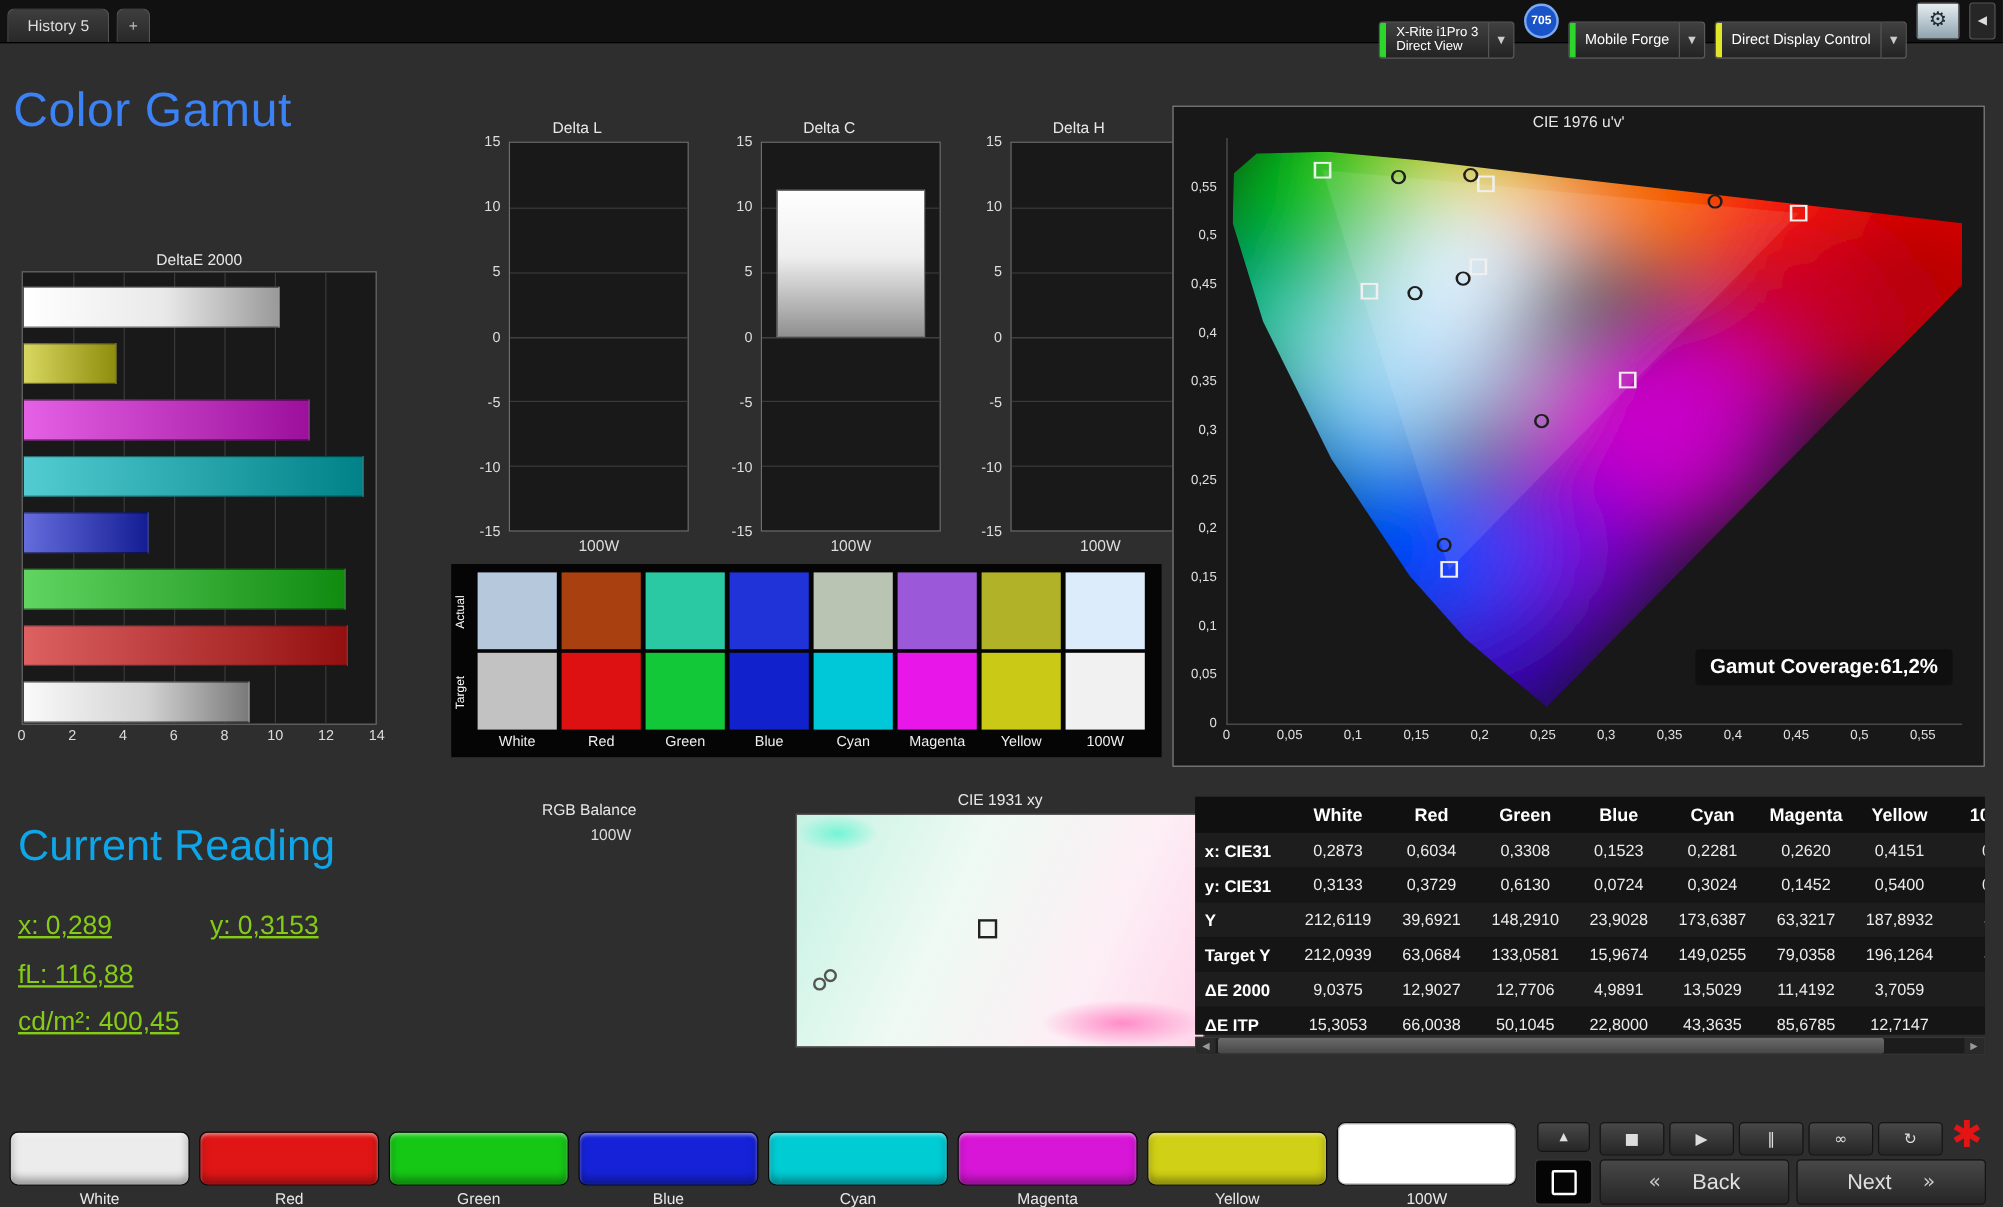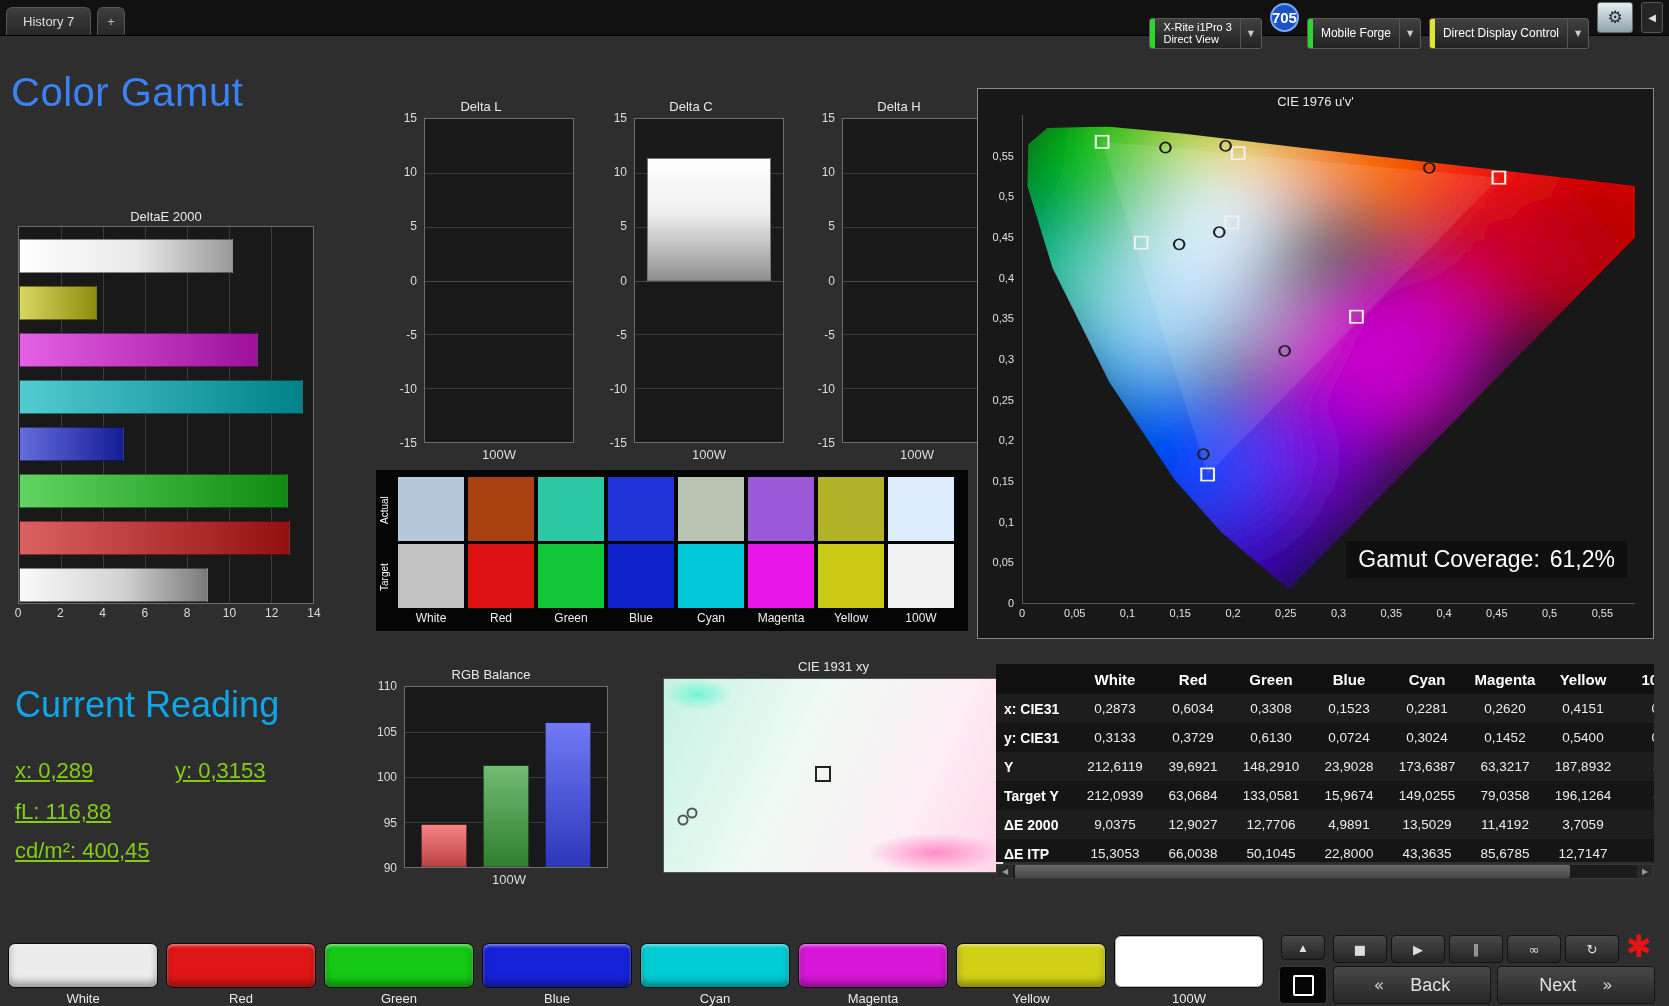--- a/index.html
+++ b/index.html
@@ -15,21 +15,21 @@
     border-radius:6px 6px 0 0;color:#ddd;font-size:13px;display:flex;align-items:center;padding:0 16px;}
   .tab.plus{padding:0 9px;color:#bbb;}
   .topbar-right{margin-left:auto;display:flex;align-items:center;gap:8px;height:36px;}
   .dd{display:flex;align-items:stretch;height:29px;background:linear-gradient(#404040,#232323);
     border:1px solid #5a5a5a;border-radius:3px;overflow:hidden;margin-top:32px;}
   .dd .accent{width:5px;}
   .dd .dd-label{padding:0 8px;color:#fff;font-size:12px;display:flex;flex-direction:column;justify-content:center;line-height:13px;white-space:nowrap;}
   .dd .dd-label.two{font-size:11px;line-height:12px;}
   .dd .caret{width:20px;border-left:1px solid #555;display:flex;align-items:center;justify-content:center;color:#ccc;font-size:8px;font-family:"DejaVu Sans",sans-serif;}
   .badge{width:25px;height:25px;border-radius:50%;background:#1a52c8;border:2px solid #7aa8f2;color:#fff;
-    font-size:15px;font-weight:bold;display:flex;align-items:center;justify-content:center;}
+    font-size:10px;font-weight:bold;display:flex;align-items:center;justify-content:center;}
   .gearbtn{width:34px;height:29px;border-radius:3px;background:linear-gradient(#e6edf1,#8fa3ae);border:1px solid #666;
     display:flex;align-items:center;justify-content:center;color:#1d2b33;font-size:17px;font-family:"DejaVu Sans",sans-serif;}
   .collapsebtn{width:20px;height:29px;background:#262626;border:1px solid #555;border-radius:3px;color:#ddd;
     display:flex;align-items:center;justify-content:center;font-size:10px;font-family:"DejaVu Sans",sans-serif;}
   
   #page-title{position:absolute;left:11px;top:70px;font-size:40px;font-weight:400;color:#3b82f6;letter-spacing:.5px;}
   #cr-heading{position:absolute;left:15px;top:684px;font-size:36px;color:#0ea5e9;}
   .cr-val{position:absolute;font-size:22px;color:#84cc16;text-decoration:underline;}
   #cr-x{left:15px;top:758px;} #cr-y{left:175px;top:758px;}
   #cr-fl{left:15px;top:799px;} #cr-cd{left:15px;top:838px;}
@@ -65,21 +65,21 @@
   
   #cie-panel{position:absolute;left:977px;top:88px;width:677px;height:551px;background:#181818;border:1px solid #888;box-sizing:border-box;}
   #cie-title{position:absolute;left:0;right:0;top:4px;}
   #cie-plot{position:absolute;left:44px;top:26px;width:612px;height:488px;border-left:1px solid #555;border-bottom:1px solid #555;}
   #cie-svg{width:100%;height:100%;display:block;}
   #cie-yticks{position:absolute;left:0;top:26px;width:40px;height:488px;color:#e0e0e0;font-size:11px;}
   #cie-yticks span{position:absolute;right:4px;transform:translateY(-50%);}
   #cie-xticks{position:absolute;left:44px;top:518px;width:612px;height:16px;color:#e0e0e0;font-size:11px;}
   #cie-xticks span{position:absolute;transform:translateX(-50%);}
   #coverage{position:absolute;right:26px;top:452px;background:rgba(10,10,10,.65);padding:5px 12px;border-radius:3px;
-    color:#fff;font-size:23px;display:flex;gap:10px;}
+    color:#fff;font-size:17px;display:flex;font-weight:bold;}
   
   #rgb-panel{position:absolute;left:368px;top:666px;width:246px;}
   #rgb-body{display:flex;margin-top:2px;}
   #rgb-ylab{width:36px;position:relative;height:182px;color:#ddd;font-size:12px;}
   #rgb-ylab span{position:absolute;right:7px;transform:translateY(-50%);}
   #rgb-plot{width:204px;height:182px;overflow:hidden;}
   .vbar{position:absolute;bottom:0;width:46px;box-sizing:border-box;border:1px solid rgba(0,0,0,.5);}
   #rgb-xcat{color:#ddd;font-size:13px;text-align:center;margin-top:4px;padding-left:36px;}
   
   #cie31-panel{position:absolute;left:637px;top:658px;width:341px;margin-left:26px;}
@@ -126,21 +126,21 @@
   #btn-next{left:1497px;top:966px;width:158px;height:38px;font-size:18px;gap:26px;font-family:"Liberation Sans",sans-serif;}
   .chev{font-size:17px;color:#ccc;font-family:"DejaVu Sans",sans-serif;}
   #error-asterisk{position:absolute;left:1619px;top:928px;width:40px;height:36px;display:flex;align-items:center;justify-content:center;
     color:#e31414;font-size:31px;font-weight:bold;font-family:"DejaVu Sans",sans-serif;}
 </style>
 </head>
 <body>
 
 <div class="topbar">
   <div class="tab">
-      <span>History 7</span>
+      <span>History 5</span>
     </div>
   <div class="tab plus">
       <span>+</span>
     </div>
   <div class="topbar-right">
     <div class="dd">
       <div class="accent" style="background:#2dd62d;"></div>
       <div class="dd-label two">
         <span>X-Rite i1Pro 3</span>
         <span>Direct View</span>
@@ -416,37 +416,20 @@
 </div>
 
 <div id="cr-heading">Current Reading</div>
 <div id="cr-x" class="cr-val">x: 0,289</div>
 <div id="cr-y" class="cr-val">y: 0,3153</div>
 <div id="cr-fl" class="cr-val">fL: 116,88</div>
 <div id="cr-cd" class="cr-val">cd/m²: 400,45</div>
 
 <div id="rgb-panel">
   <div class="chart-title">RGB Balance</div>
-  <div id="rgb-body">
-    <div id="rgb-ylab">
-        <span style="top: 0%;">110</span>
-        <span style="top: 25%;">105</span>
-        <span style="top: 50%;">100</span>
-        <span style="top: 75%;">95</span>
-        <span style="top: 100%;">90</span>
-      </div>
-    <div id="rgb-plot" class="plotbox">
-        <div class="hgrid" style="top: 25%;"></div>
-        <div class="hgrid" style="top: 50%;"></div>
-        <div class="hgrid" style="top: 75%;"></div>
-        <div class="vbar" style="left: 16px; height: 24%; background-color: rgb(242, 85, 85); background-image: linear-gradient(rgba(255, 255, 255, 0.28), rgba(0, 0, 0, 0.22));"></div>
-        <div class="vbar" style="left: 78px; height: 56.5%; background-color: rgb(61, 162, 61); background-image: linear-gradient(rgba(255, 255, 255, 0.28), rgba(0, 0, 0, 0.22));"></div>
-        <div class="vbar" style="left: 140px; height: 80.5%; background-color: rgb(58, 70, 238); background-image: linear-gradient(rgba(255, 255, 255, 0.28), rgba(0, 0, 0, 0.22));"></div>
-      </div>
-  </div>
   <div id="rgb-xcat">100W</div>
 </div>
 
 <div id="cie31-panel">
   <div class="chart-title">CIE 1931 xy</div>
   <div id="cie31-box">
       <div class="m-square" style="left: 47%; top: 49%;"></div>
       <div class="m-circle" style="left: 5.5%; top: 73%;"></div>
       <div class="m-circle" style="left: 8.2%; top: 69.5%;"></div>
     </div>

